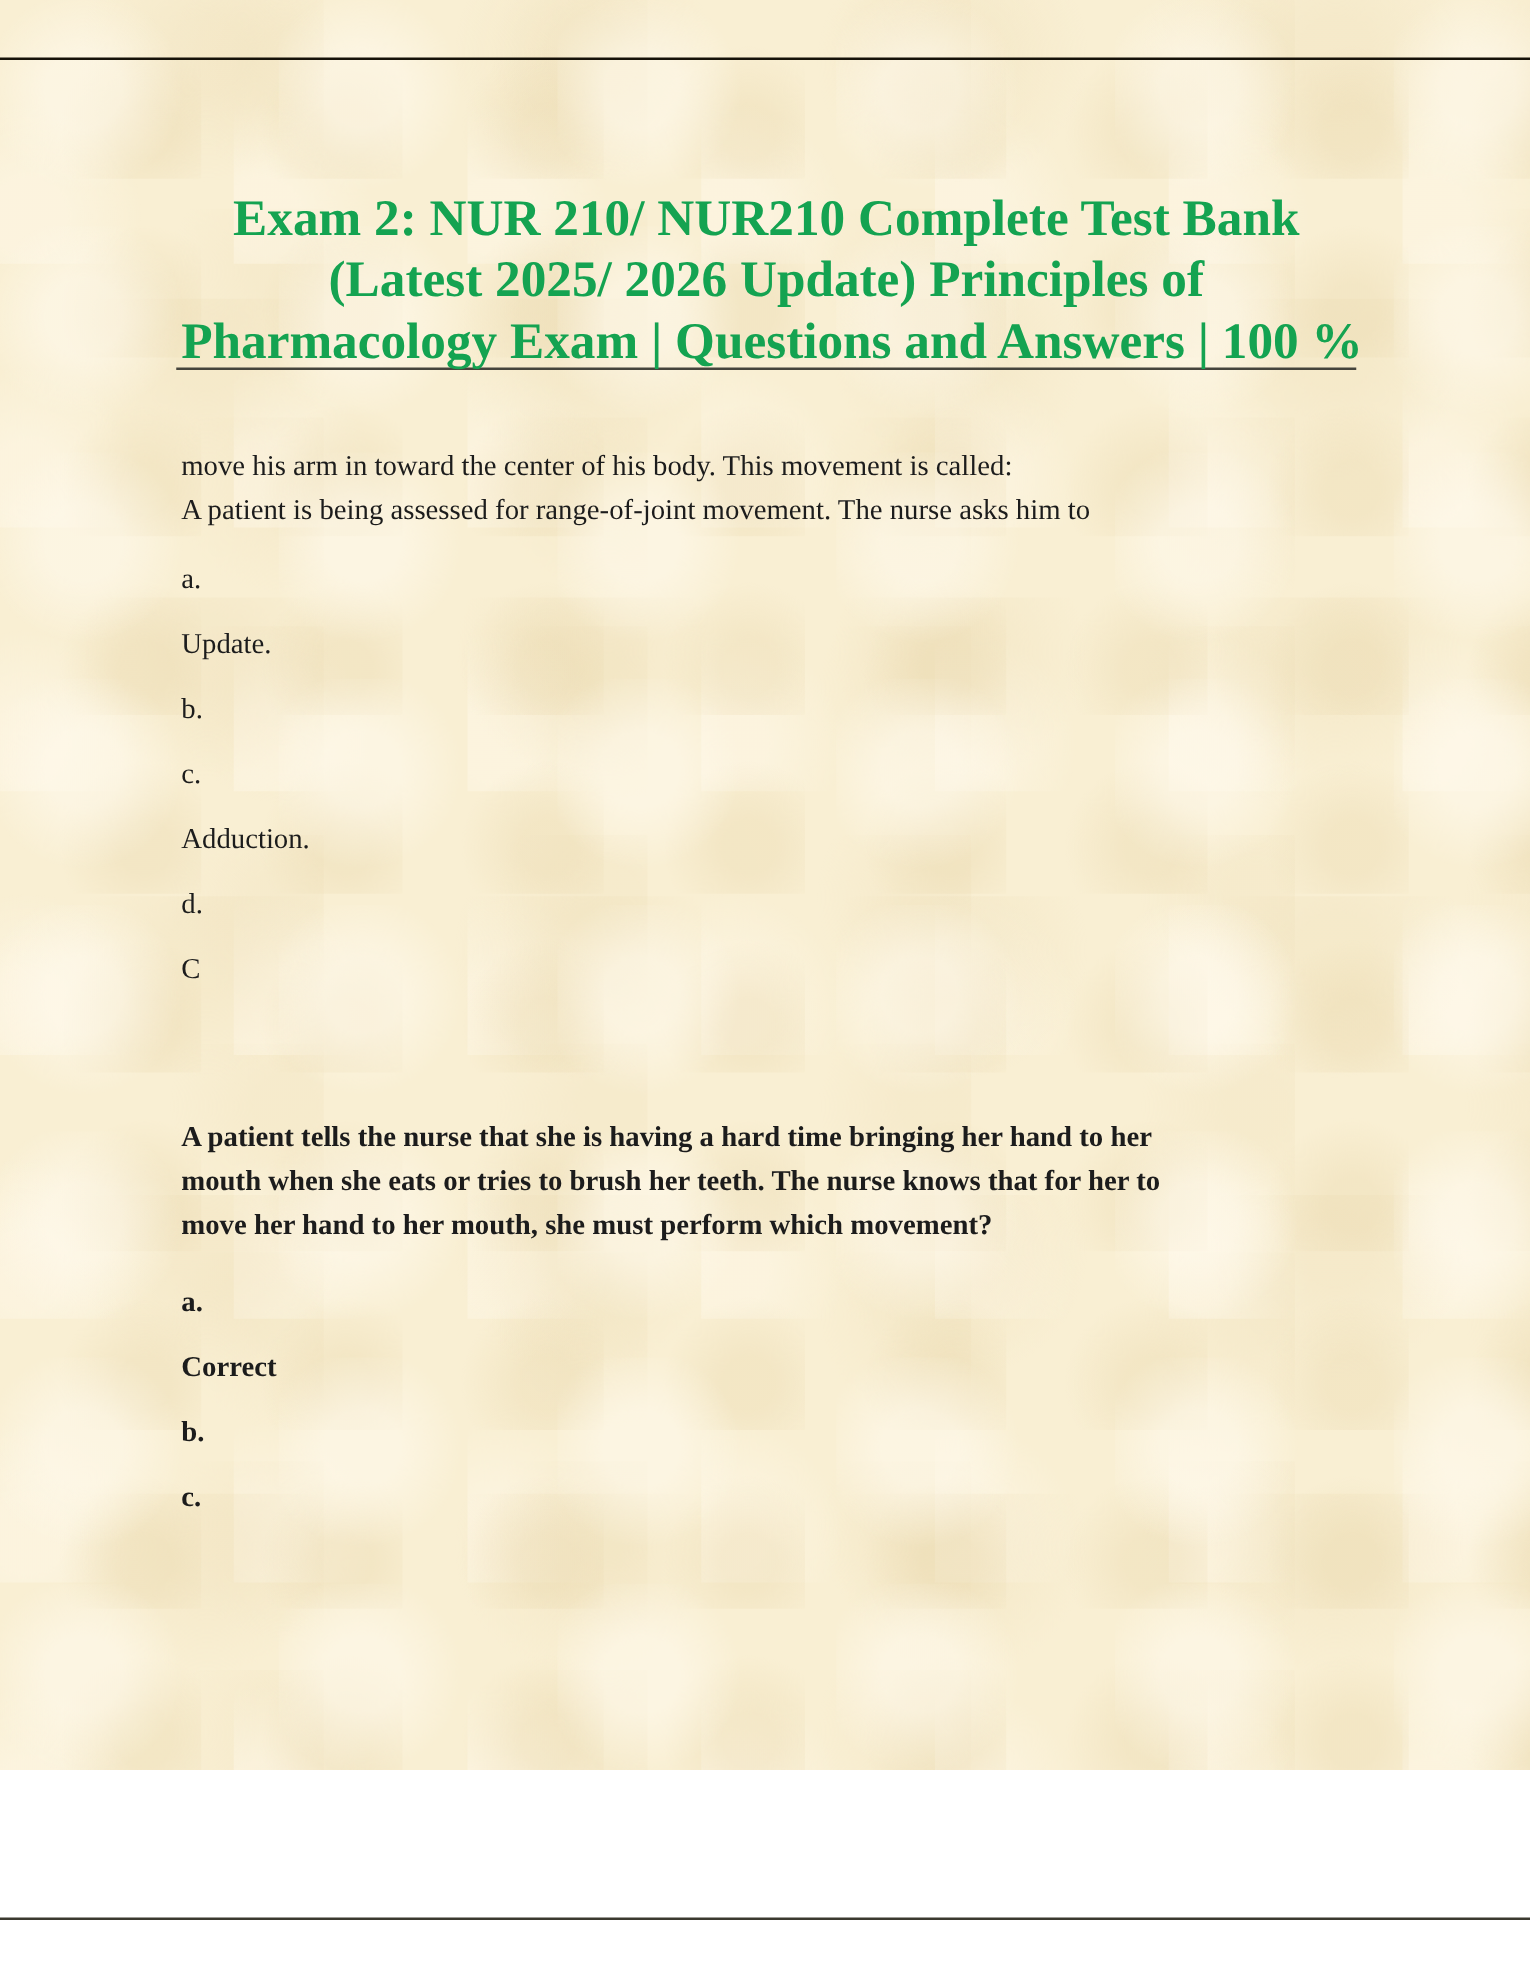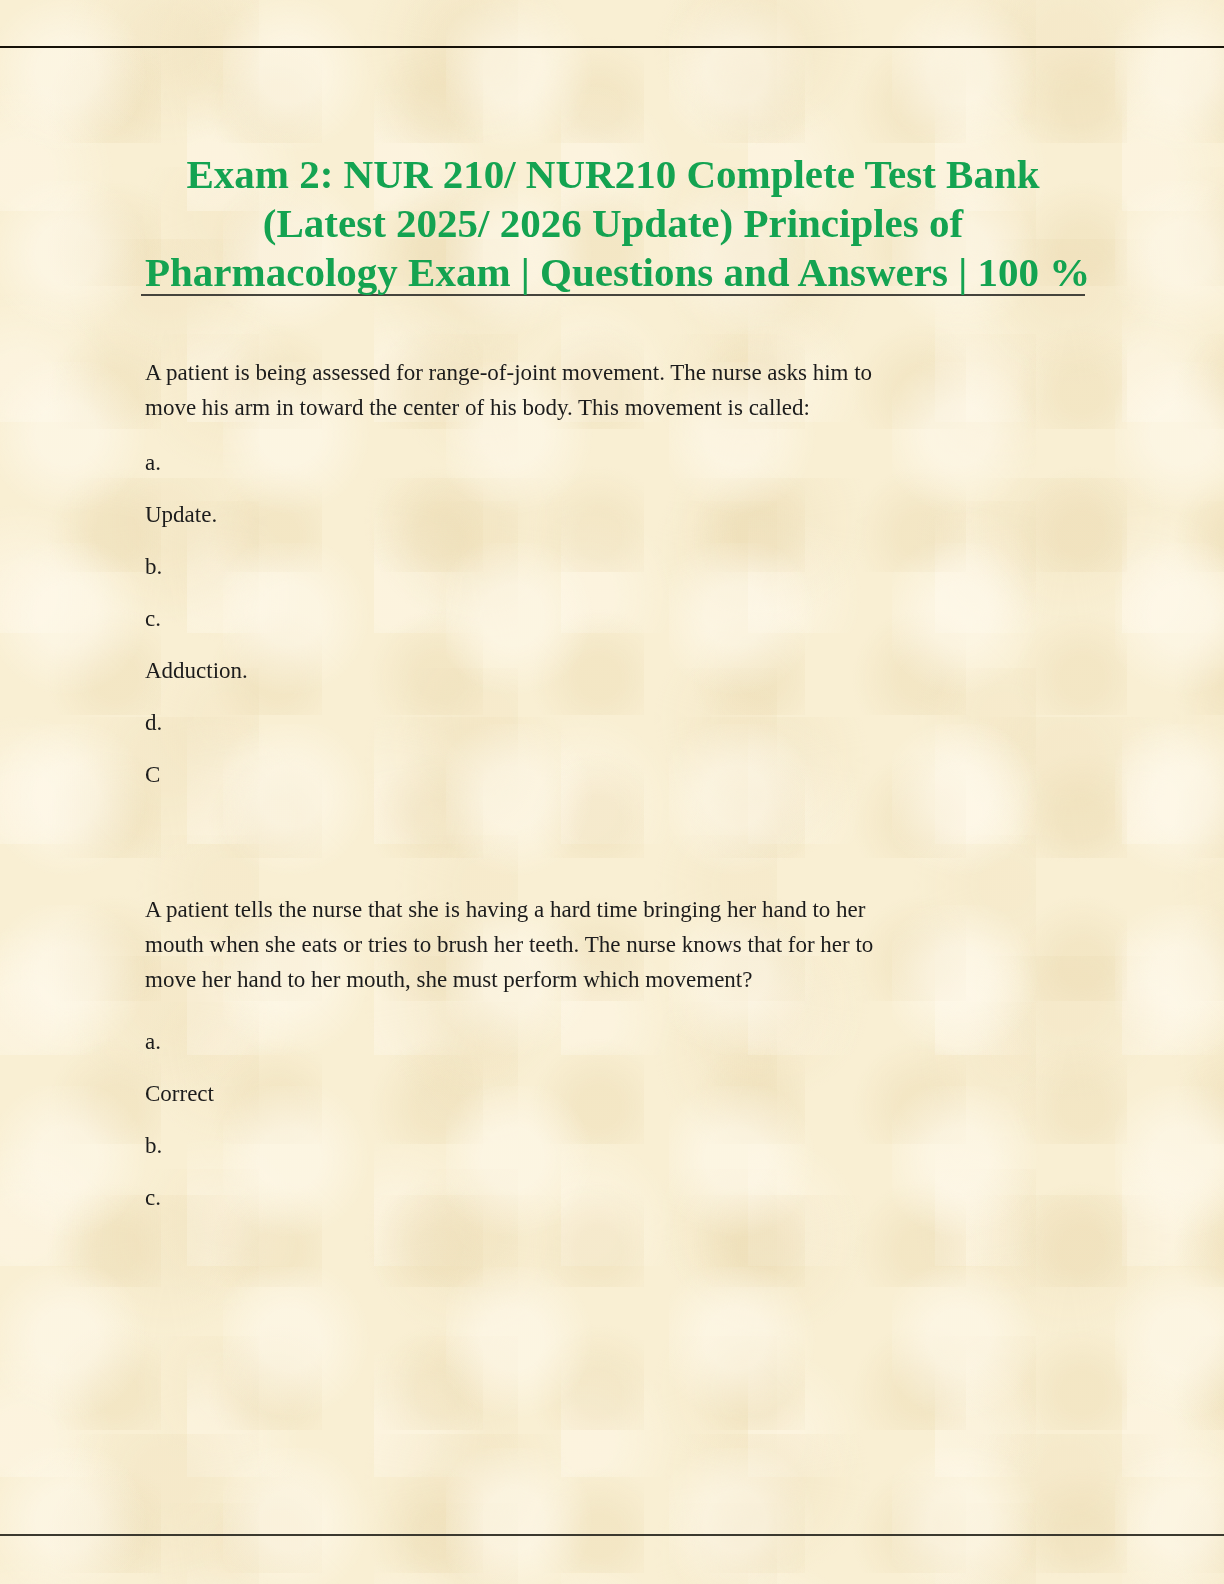--- a/index.html
+++ b/index.html
@@ -5,21 +5,21 @@
   html, body { margin: 0; padding: 0; }
   body {
     width: 1224px;
     height: 1584px;
     overflow: hidden;
     font-family: "Liberation Serif", "DejaVu Serif", serif;
   }
   .page {
     position: relative;
     width: 1224px;
-    height: 1584px;
+    height: 1416px;
     background-color: #f9efd3;
     background-image:
       radial-gradient(circle at 30% 40%, rgba(255,250,238,0.55) 0 16%, rgba(255,250,238,0) 42%),
       radial-gradient(circle at 72% 74%, rgba(230,211,165,0.30) 0 14%, rgba(230,211,165,0) 44%),
       radial-gradient(circle at 55% 18%, rgba(236,220,180,0.28) 0 12%, rgba(236,220,180,0) 40%),
       radial-gradient(circle at 12% 82%, rgba(255,249,235,0.45) 0 13%, rgba(255,249,235,0) 38%),
       radial-gradient(circle at 88% 30%, rgba(238,222,184,0.25) 0 10%, rgba(238,222,184,0) 36%);
     background-size: 223px 181px, 161px 143px, 301px 239px, 187px 211px, 259px 167px;
     color: #1c1c1c;
   }
@@ -75,33 +75,33 @@
     <header class="title" style="color: rgb(20, 163, 81);">
       <div class="title-line">Exam 2: NUR 210/ NUR210 Complete Test Bank</div>
       <div class="title-line">(Latest 2025/ 2026 Update) Principles of</div>
       <div class="title-line">Pharmacology Exam | Questions and Answers | 100 %</div>
     </header>
 
     <div class="title-underline" style="background: rgb(69, 68, 60);"></div>
 
     <section class="question q1" style="color: rgb(28, 28, 28);">
       <p class="prompt">
+        <span class="pline">move his arm in toward the center of his body. This movement is called:</span>
         <span class="pline">A patient is being assessed for range-of-joint movement. The nurse asks him to</span>
-        <span class="pline">move his arm in toward the center of his body. This movement is called:</span>
       </p>
       <p class="opt first-opt">a.</p>
       <p class="opt">Update.</p>
       <p class="opt">b.</p>
       <p class="opt">c.</p>
       <p class="opt">Adduction.</p>
       <p class="opt">d.</p>
       <p class="opt">C</p>
     </section>
 
-    <section class="question q2" style="color: rgb(28, 28, 28);">
+    <section class="question q2" style="color: rgb(28, 28, 28); font-weight: bold;">
       <p class="prompt">
         <span class="pline">A patient tells the nurse that she is having a hard time bringing her hand to her</span>
         <span class="pline">mouth when she eats or tries to brush her teeth. The nurse knows that for her to</span>
         <span class="pline">move her hand to her mouth, she must perform which movement?</span>
       </p>
       <p class="opt first-opt">a.</p>
       <p class="opt">Correct</p>
       <p class="opt">b.</p>
       <p class="opt">c.</p>
     </section>

